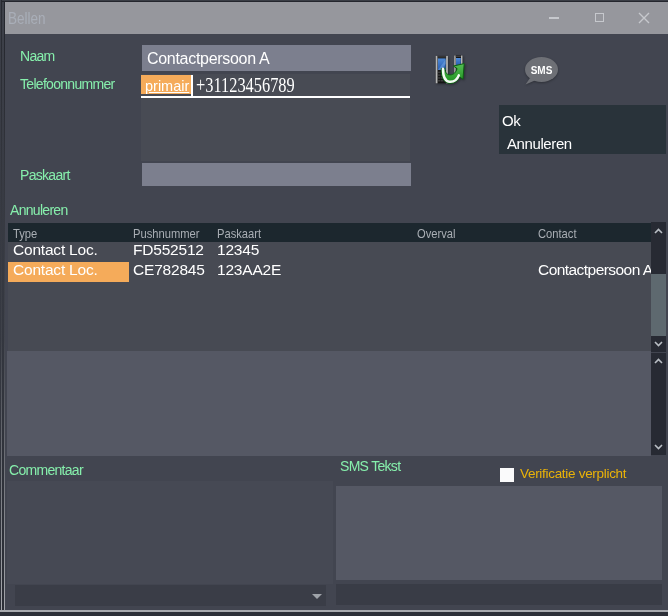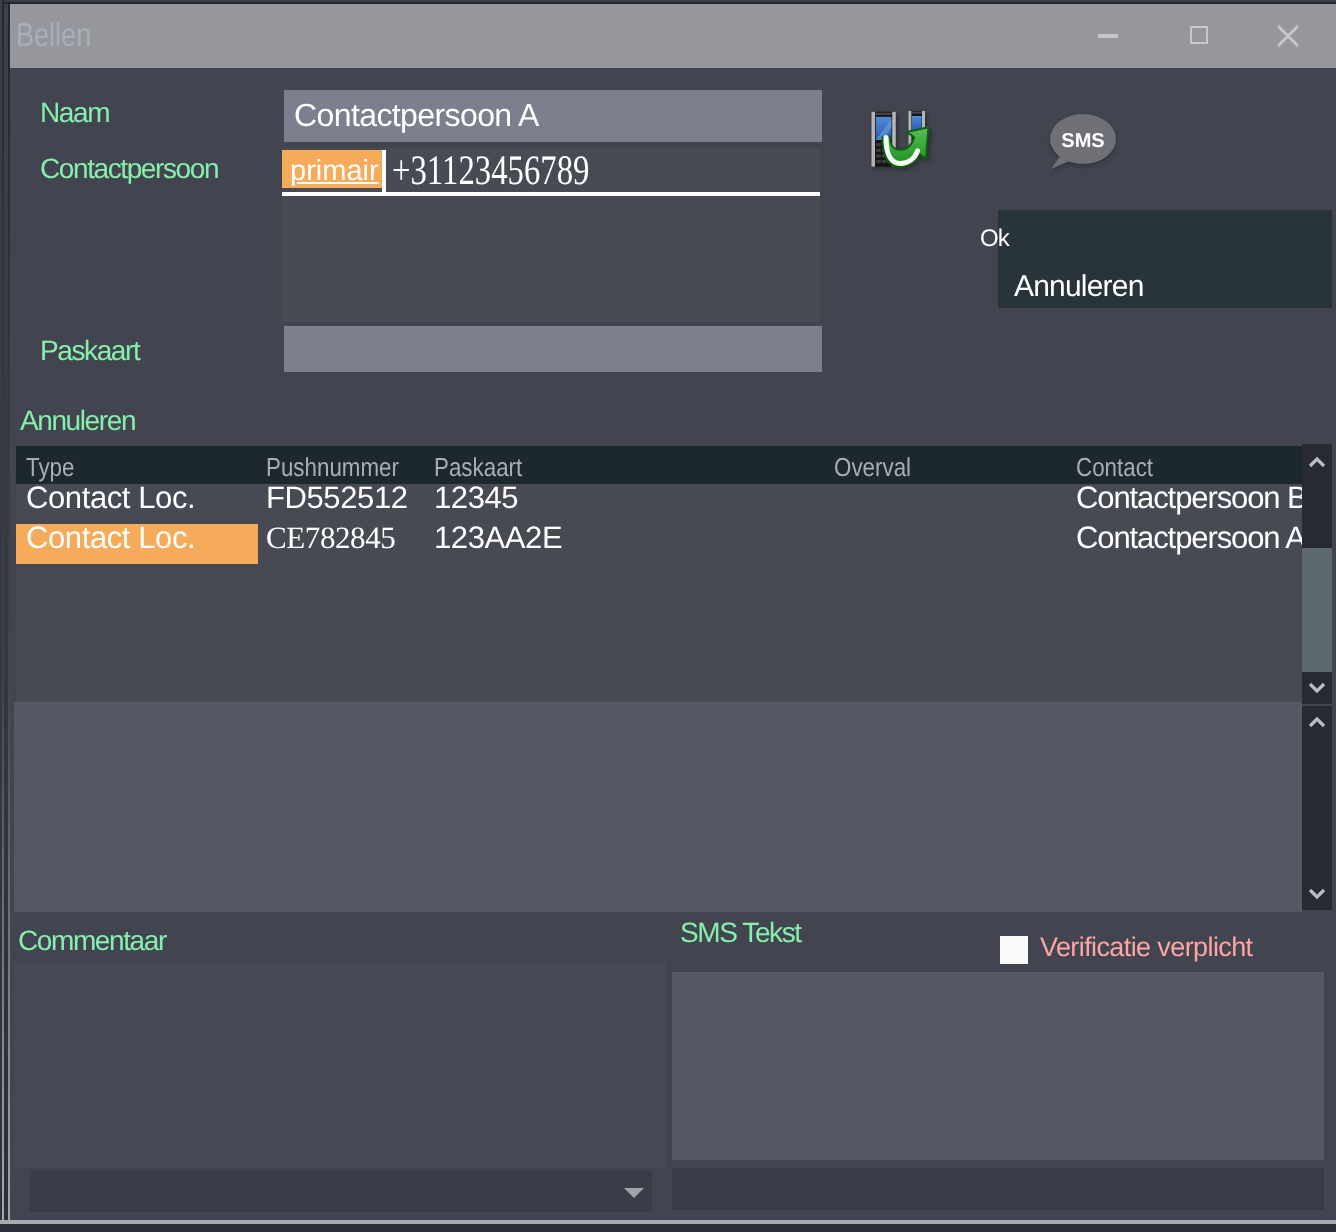--- a/index.html
+++ b/index.html
@@ -23,21 +23,21 @@
 <div class="abs" style="left:5px;top:2px;width:663px;height:32px;background:#96979D;"></div>
 <div class="abs" style="left:8px;top:9px;font-size:16.5px;color:#A9AEB8;transform:scaleX(0.82);transform-origin:left top;">Bellen</div>
 
 <div class="abs" style="left:549px;top:17px;width:10px;height:2px;background:#C6C8CD;"></div>
 <div class="abs" style="left:595px;top:13px;width:9px;height:9px;border:1px solid #C6C8CD;"></div>
 <svg class="abs" style="left:638px;top:12px;" width="12" height="12" viewBox="0 0 12 12">
     <path d="M1,1 L11,11 M11,1 L1,11" stroke="#C6C8CD" stroke-width="1.4" fill="none"></path>
   </svg>
 
 <div class="lbl" style="left:20px;top:48px;">Naam</div>
-<div class="lbl" style="left:20px;top:76px;">Contactpersoon</div>
+<div class="lbl" style="left:20px;top:76px;">Telefoonnummer</div>
 <div class="lbl" style="left:20px;top:167px;">Paskaart</div>
 
 <div class="abs" style="left:142px;top:45px;width:269px;height:26px;background:#7C7F8E;"></div>
 <div class="abs wht" style="left:147px;top:50px;font-size:16px;letter-spacing:-0.3px;">Contactpersoon A</div>
 
 <div class="abs" style="left:141px;top:74px;width:269px;height:87px;background:#484B54;"></div>
 <div class="abs" style="left:141px;top:75px;width:50px;height:19px;background:#F5AB5A;"></div>
 <div class="abs" style="left:191px;top:75px;width:2px;height:22px;background:#FFFFFF;"></div>
 <div class="abs wht" style="left:145px;top:77.5px;font-size:14.5px;text-decoration:underline;">primair</div>
 <div class="abs wht" style="left:196px;top:73px;font-size:21px;font-family:'Liberation Serif',serif;transform:scaleX(0.78);transform-origin:left top;">+31123456789</div>
@@ -88,44 +88,43 @@
   <path d="M11,18.8 C11,27.4 13.7,31.6 17.8,31.7 C21.9,31.9 25.3,29.4 26.8,25.4" fill="none" stroke="#ffffff" stroke-width="2.5" stroke-linecap="round" opacity="0.95"></path>
 </svg>
 
 <svg class="abs" style="left:521px;top:54px;filter:drop-shadow(0.5px 1px 1px rgba(0,0,0,0.3));" width="42" height="34" viewBox="0 0 42 34">
   <ellipse cx="20.5" cy="15.5" rx="16.5" ry="12.5" fill="#6E7076"></ellipse>
   <path d="M9,24 L4.5,30.5 L15,26 Z" fill="#6E7076"></path>
   <text x="20.5" y="19.5" font-size="10" font-weight="bold" fill="#FFFFFF" text-anchor="middle" font-family="Liberation Sans">SMS</text>
 </svg>
 
 <div class="abs" style="left:499px;top:105px;width:167px;height:49px;background:#29333A;"></div>
-<div class="abs wht" style="left:490px;top:112px;font-size:12px;letter-spacing:-0.4px;">Ok</div>
+<div class="abs wht" style="left:502px;top:112px;font-size:15px;letter-spacing:-0.4px;">Ok</div>
 <div class="abs wht" style="left:507px;top:135px;font-size:15px;letter-spacing:-0.4px;">Annuleren</div>
 
 <div class="lbl" style="left:10px;top:202px;">Annuleren</div>
 <div class="abs" style="left:8px;top:223px;width:643px;height:19px;background:#1C272E;"></div>
 <div class="abs" style="left:13px;top:226px;font-size:13px;color:#A9AEB4;transform:scaleX(0.86);transform-origin:left top;">Type</div>
 <div class="abs" style="left:133px;top:226px;font-size:13px;color:#A9AEB4;transform:scaleX(0.86);transform-origin:left top;">Pushnummer</div>
 <div class="abs" style="left:217px;top:226px;font-size:13px;color:#A9AEB4;transform:scaleX(0.86);transform-origin:left top;">Paskaart</div>
 <div class="abs" style="left:417px;top:226px;font-size:13px;color:#A9AEB4;transform:scaleX(0.86);transform-origin:left top;">Overval</div>
 <div class="abs" style="left:538px;top:226px;font-size:13px;color:#A9AEB4;transform:scaleX(0.86);transform-origin:left top;">Contact</div>
 
 <div class="abs" style="left:8px;top:242px;width:643px;height:109px;background:#474A53;"></div>
 
 <div class="abs wht" style="left:8px;top:242px;width:643px;height:20px;overflow:hidden;white-space:nowrap;font-size:15.5px;letter-spacing:-0.2px;">
   <span class="abs" style="left:5px;top:-1px;">Contact Loc.</span>
   <span class="abs" style="left:125px;top:-1px;text-align:center;">FD552512</span>
   <span class="abs" style="left:209px;top:-1px;">12345</span>
-  <span class="abs" style="left:530px;top:-1px;letter-spacing:-0.55px;">Contactpersoon B</span>
 </div>
 
 <div class="abs wht" style="left:8px;top:262px;width:643px;height:20px;overflow:hidden;white-space:nowrap;font-size:15.5px;letter-spacing:-0.2px;">
   <div class="abs" style="left:0;top:0;width:121px;height:20px;background:#F5AB5A;"></div>
   <span class="abs" style="left:5px;top:-1px;">Contact Loc.</span>
-  <span class="abs" style="left:125px;top:-1px;font-family:Liberation Serif, serif;">CE782845</span>
+  <span class="abs" style="left:125px;top:-1px;">CE782845</span>
   <span class="abs" style="left:209px;top:-1px;">123AA2E</span>
   <span class="abs" style="left:530px;top:-1px;letter-spacing:-0.55px;">Contactpersoon A</span>
 </div>
 
 <div class="abs" style="left:651px;top:222px;width:15px;height:130px;background:#272A33;"></div>
 <svg class="abs" style="left:653px;top:227px;" width="11" height="9" viewBox="0 0 11 9">
     <path d="M2,6 L5.5,2.5 L9,6" stroke="#B9BEC4" stroke-width="1.6" fill="none"></path>
   </svg>
 <div class="abs" style="left:651px;top:274px;width:15px;height:62px;background:#5E696F;"></div>
 <svg class="abs" style="left:653px;top:339px;" width="11" height="9" viewBox="0 0 11 9">
@@ -141,18 +140,18 @@
     <path d="M2,3 L5.5,6.5 L9,3" stroke="#B9BEC4" stroke-width="1.6" fill="none"></path>
   </svg>
 
 <div class="lbl" style="left:9px;top:462px;">Commentaar</div>
 <div class="abs" style="left:7px;top:481px;width:326px;height:103px;background:#464954;"></div>
 <div class="abs" style="left:15px;top:585px;width:311px;height:21px;background:#3A3D47;"></div>
 <div class="abs" style="left:312px;top:594px;width:0;height:0;border-left:5px solid transparent;border-right:5px solid transparent;border-top:5px solid #9FA3A9;"></div>
 
 <div class="lbl" style="left:340px;top:458px;">SMS Tekst</div>
 <div class="abs" style="left:500px;top:468px;width:14px;height:14px;background:#FAFAFB;"></div>
-<div class="abs" style="left:520px;top:466px;font-size:13.5px;letter-spacing:-0.3px;color:#fca5a5;">Verificatie verplicht</div>
+<div class="abs" style="left:520px;top:466px;font-size:13.5px;letter-spacing:-0.3px;color:#eab308;">Verificatie verplicht</div>
 <div class="abs" style="left:336px;top:486px;width:326px;height:94px;background:#555864;"></div>
 <div class="abs" style="left:336px;top:584px;width:326px;height:21px;background:#393C46;"></div>
 
 <div class="abs" style="left:0;top:610px;width:668px;height:2px;background:#A9ABAF;"></div>
 <div class="abs" style="left:0;top:612px;width:668px;height:4px;background:#2D3038;"></div>
 
 </body></html>

